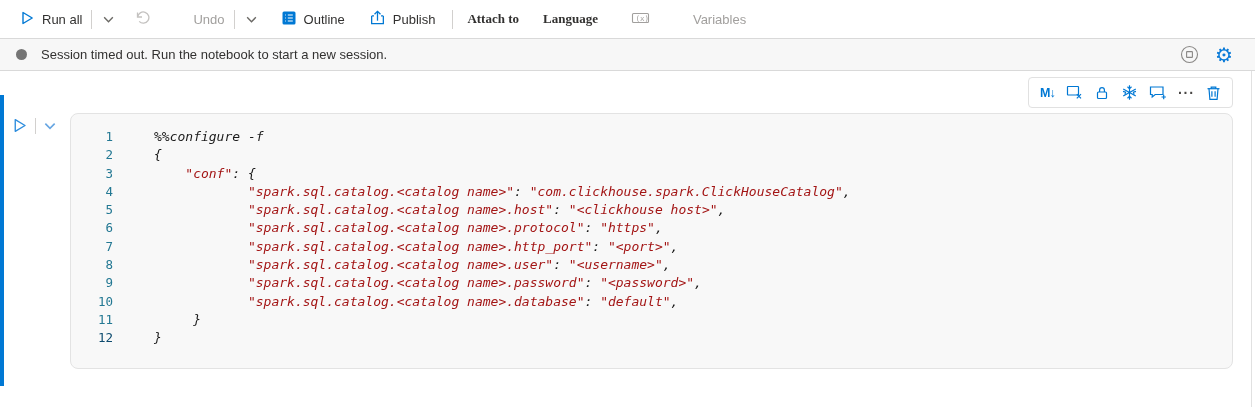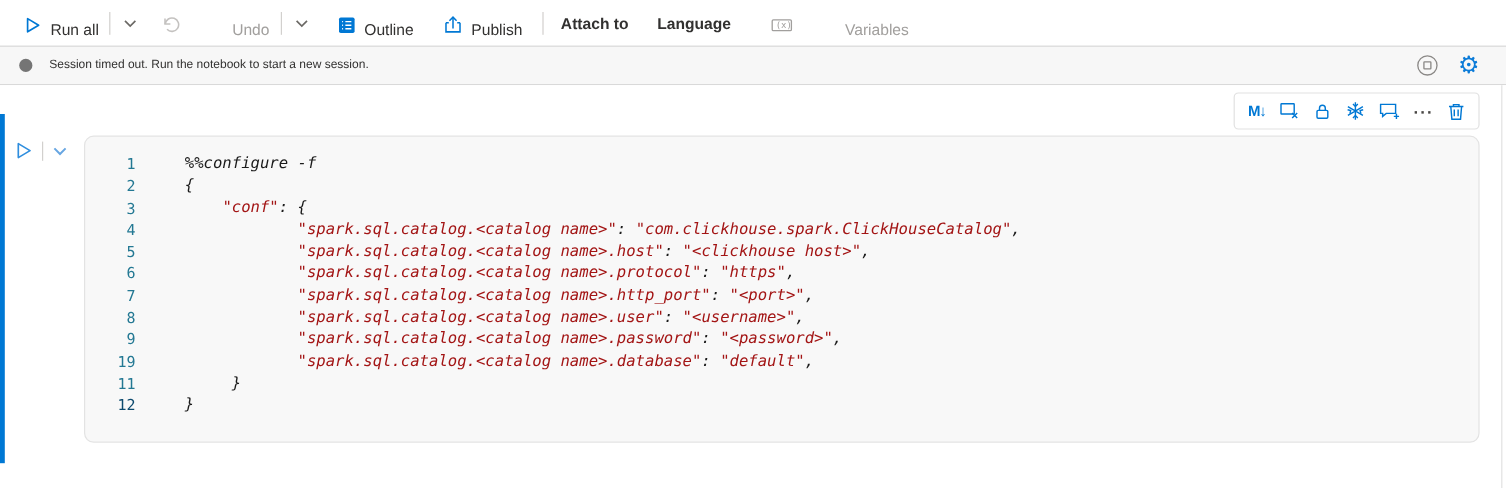--- a/index.html
+++ b/index.html
@@ -2,40 +2,40 @@
 <html><head>
 <meta charset="utf-8">
 <style>
   * { margin:0; padding:0; box-sizing:border-box; }
   html,body { width:1255px; height:407px; background:#fff; overflow:hidden;
               font-family:"Liberation Sans", sans-serif; }
 
   
   .toolbar { height:38px; display:flex; align-items:center; padding-left:10px;
              font-size:13px; color:#323130; background:#fff; }
-  .tb-item { display:flex; align-items:flex-end; gap:7px; padding:0 9px; height:26px;
+  .tb-item { display:flex; align-items:center; gap:7px; padding:0 9px; height:26px;
              white-space:nowrap; cursor:pointer; }
   .tb-item.disabled { color:#a19f9d;gap:43px; }
   .tb-chev { padding:0 10px; color:#6b6965; display:flex; align-items:center; height:26px; cursor:pointer; }
   .tb-sep { width:1px; height:19px; background:#d2d0ce; }
-  .tb-label { font-weight:bold; margin:0 10px 0 14px; white-space:nowrap; }
+  .tb-label { font-weight:bold; margin:0 10px 0 14px; white-space:nowrap;font-family:Liberation Serif, serif; }
   .combo { display:inline-flex; align-items:center; justify-content:space-between;
            border:1px solid #808080; border-radius:2px; height:26px; padding:0 7px 0 9px;
            background:#fff; cursor:pointer; color:#323130; }
   .combo .chev { color:#8a8886; margin-left:8px; display:flex; }
   .combo-attach { width:178px; }
   .combo-lang   { width:110px; margin-left:0; }
 
   
   .session { height:33px; background:#f7f7f7; border-top:1px solid #d9d9d9;
              border-bottom:1px solid #d9d9d9; display:flex; align-items:center;
              padding:0 16px; }
   .session-dot { width:11px; height:11px; border-radius:50%; background:#757575;
                  margin-right:14px; flex:none; }
-  .session-msg { font-size:10px; color:#323130; }
+  .session-msg { font-size:13px; color:#323130; }
   .session-right { margin-left:auto; display:flex; align-items:center; gap:16px; padding-right:6px; }
   .gear { font-size:20px; color:#0b7bd8; line-height:1; cursor:pointer; }
   .iconbtn { display:flex; align-items:center; cursor:pointer; }
 
   
   .main { position:relative; height:336px; background:#fff; }
   .scroll-line { position:absolute; top:0; bottom:0; right:3px; width:0;
                  border-left:1px solid #e1e1e1; }
   .accent-bar { position:absolute; left:0; top:24px; width:4px; height:291px;
                 background:#0078d4; }
@@ -231,21 +231,21 @@
         </div>
         <div class="code-line">
           <span class="ln">8</span>
           <span class="code-text"><span style="color: rgb(27, 27, 27);">            </span><span style="color: rgb(163, 21, 21);">"spark.sql.catalog.&lt;catalog name&gt;.user"</span><span style="color: rgb(27, 27, 27);">: </span><span style="color: rgb(163, 21, 21);">"&lt;username&gt;"</span><span style="color: rgb(27, 27, 27);">,</span></span>
         </div>
         <div class="code-line">
           <span class="ln">9</span>
           <span class="code-text"><span style="color: rgb(27, 27, 27);">            </span><span style="color: rgb(163, 21, 21);">"spark.sql.catalog.&lt;catalog name&gt;.password"</span><span style="color: rgb(27, 27, 27);">: </span><span style="color: rgb(163, 21, 21);">"&lt;password&gt;"</span><span style="color: rgb(27, 27, 27);">,</span></span>
         </div>
         <div class="code-line">
-          <span class="ln">19</span>
+          <span class="ln">10</span>
           <span class="code-text"><span style="color: rgb(27, 27, 27);">            </span><span style="color: rgb(163, 21, 21);">"spark.sql.catalog.&lt;catalog name&gt;.database"</span><span style="color: rgb(27, 27, 27);">: </span><span style="color: rgb(163, 21, 21);">"default"</span><span style="color: rgb(27, 27, 27);">,</span></span>
         </div>
         <div class="code-line">
           <span class="ln">11</span>
           <span class="code-text"><span style="color: rgb(27, 27, 27);">     }</span></span>
         </div>
         <div class="code-line">
           <span class="ln active">12</span>
           <span class="code-text"><span style="color: rgb(27, 27, 27);">}</span></span>
         </div>

